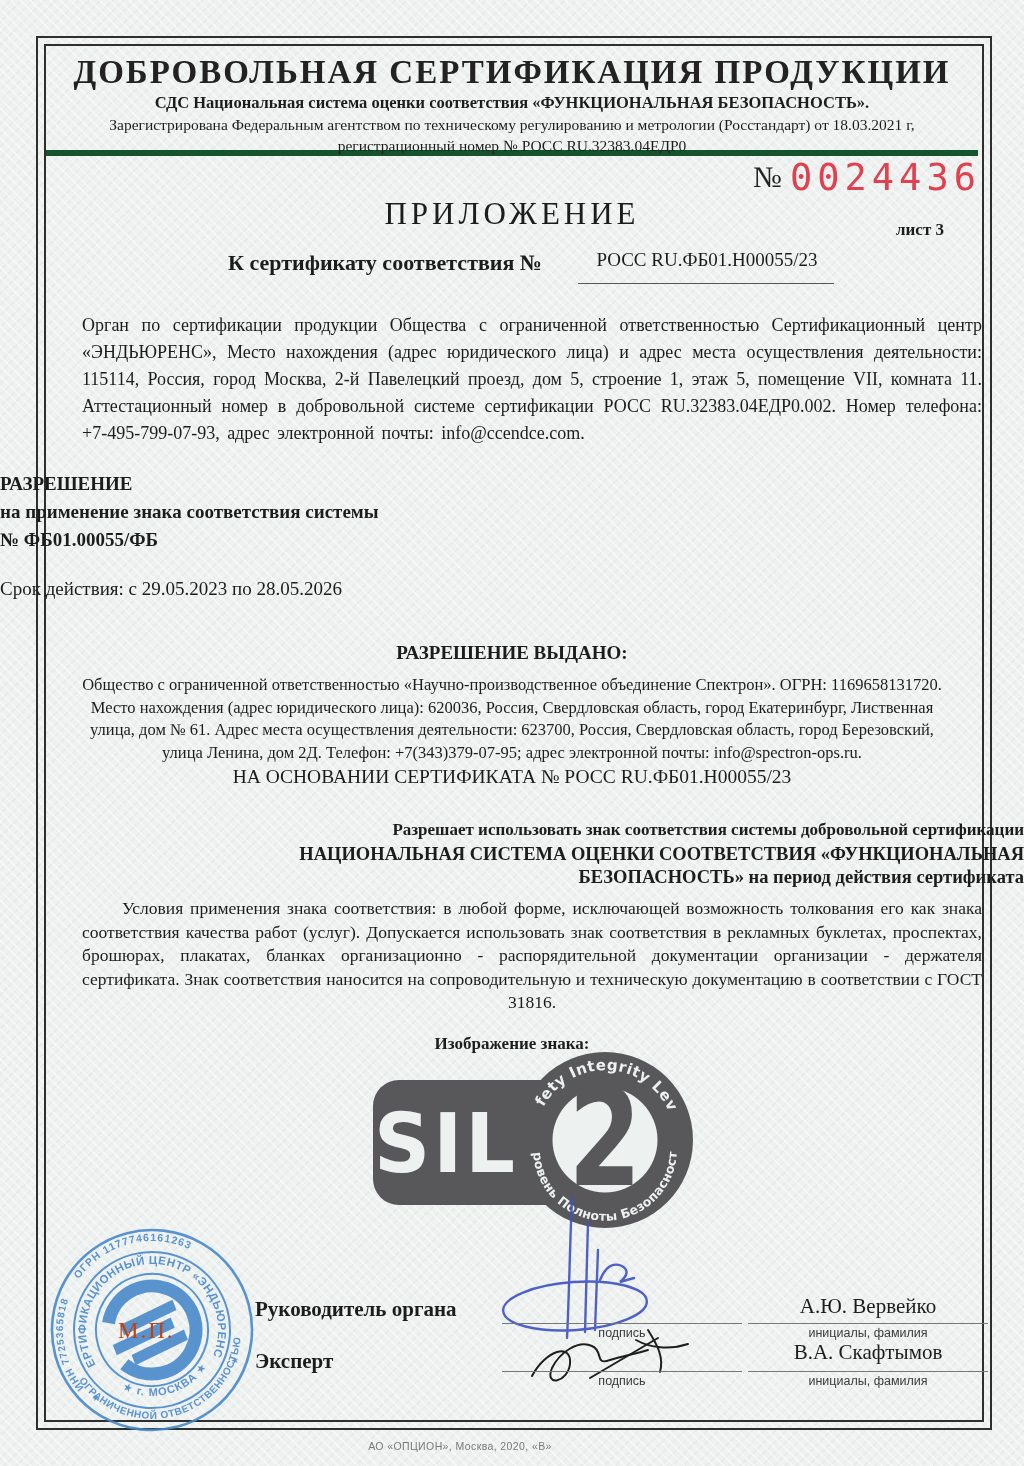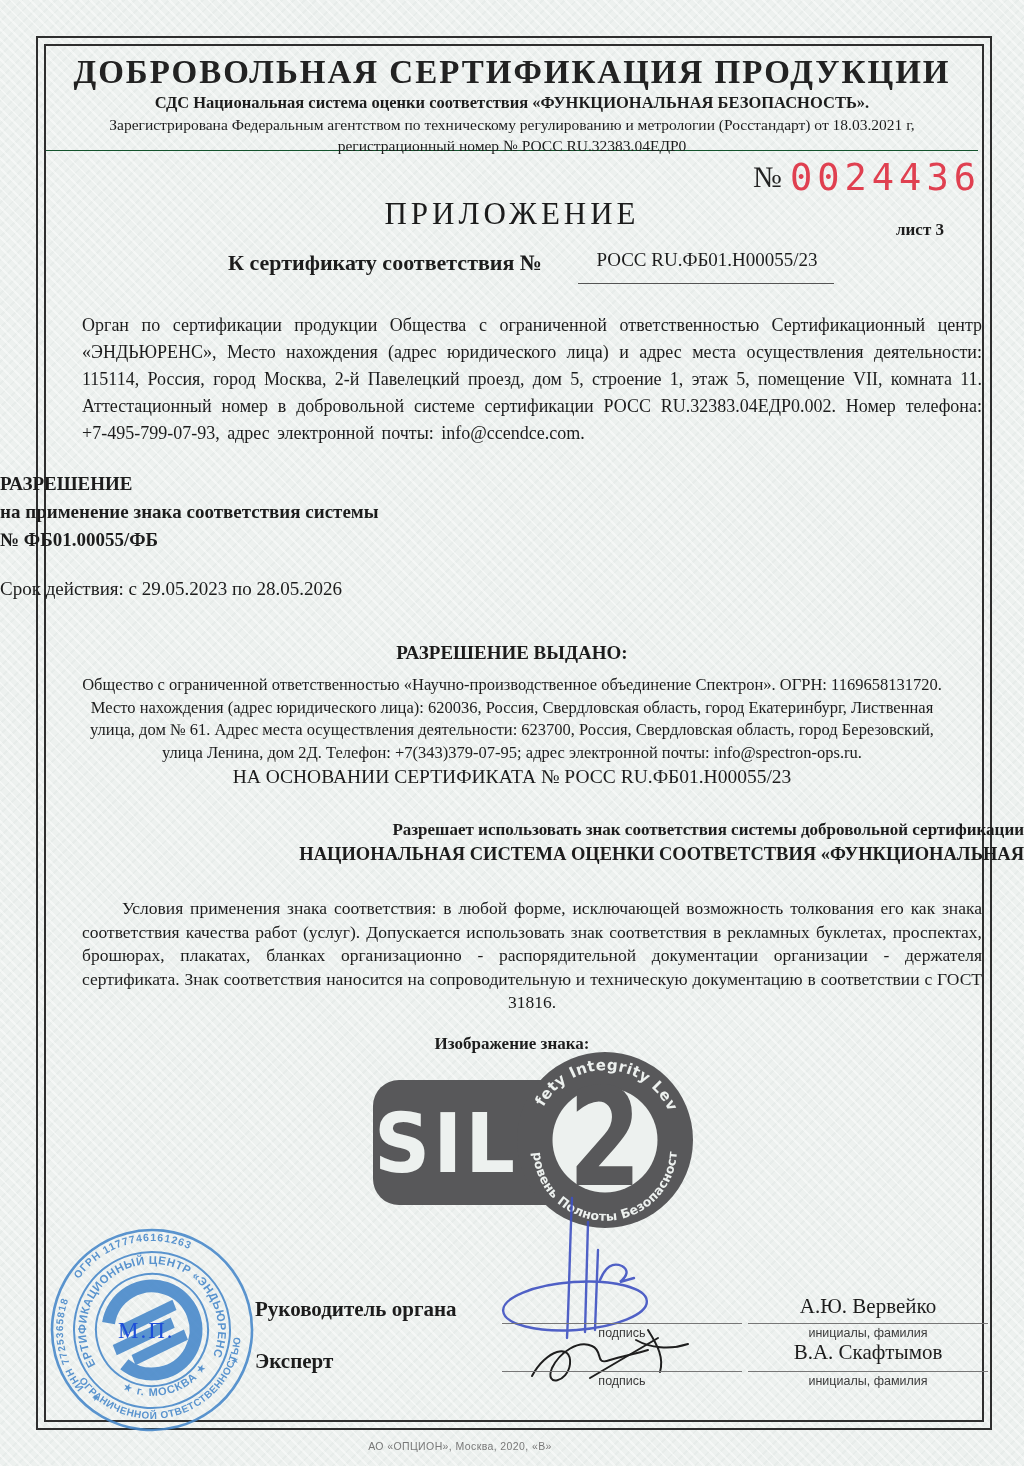--- a/index.html
+++ b/index.html
@@ -5,21 +5,21 @@
   html,body{margin:0;padding:0;}
   body{width:1024px;height:1466px;position:relative;overflow:hidden;
        font-family:"Liberation Serif","DejaVu Serif",serif;color:#1c1c1c;
        background-color:#edf1ef;
        background-image:
          repeating-linear-gradient(45deg, rgba(255,255,255,.45) 0 2px, transparent 2px 7px),
          repeating-linear-gradient(-45deg, rgba(205,214,212,.18) 0 2px, transparent 2px 8px);}
   .abs{position:absolute;}
   .border-outer{left:36px;top:36px;width:952px;height:1390px;border:2px solid #2e2e2e;}
   .border-inner{left:44px;top:44px;width:936px;height:1374px;border:2px solid #2e2e2e;}
-  .header{left:46px;top:46px;width:932px;height:104px;border-bottom:1px solid #14532d;text-align:center;}
+  .header{left:46px;top:46px;width:932px;height:104px;border-bottom:6px solid #14532d;text-align:center;}
   .header-title{margin-top:8px;font-size:33px;font-weight:bold;letter-spacing:2px;color:#222;}
   .header-sub{font-size:16.5px;font-weight:bold;margin-top:2px;}
   .header-reg{font-size:15.5px;margin-top:3px;}
   .num-label{left:753px;top:160px;font-size:30px;color:#222;}
   .num-value{left:790px;top:156px;font-family:"DejaVu Sans Mono",monospace;font-size:37px;
              letter-spacing:5px;color:#e04050;}
   .doc-title{left:0;top:196px;width:1024px;text-align:center;font-size:31px;font-weight:normal;letter-spacing:4px;}
   .sheet{left:896px;top:220px;font-size:17px;font-weight:bold;}
   .cert-label{left:228px;top:250px;font-size:22px;font-weight:bold;}
   .cert-value{left:582px;top:249px;width:250px;text-align:center;font-size:19px;}
@@ -32,21 +32,21 @@
   .basis{left:0;top:766px;width:1024px;text-align:center;font-size:19.5px;}
   .grant{left:0;top:820px;width:1024px;text-align:right;font-weight:bold;}
   .grant-l1{font-size:17px;}
   .grant-l2{font-size:18.5px;margin-top:4px;}
   .grant-l3{font-size:18.5px;margin-top:2px;}
   .conditions{left:82px;top:897px;width:900px;font-size:17.5px;line-height:23.5px;
               text-align:justify;text-align-last:center;text-indent:40px;}
   .mark-caption{left:0;top:1005px;width:1024px;text-align:center;font-size:17px;font-weight:bold;margin-top:29px;}
   .sil-svg{left:366px;top:1044px;}
   .stamp-svg{left:46px;top:1224px;transform:rotate(-15deg);opacity:.88;}
-  .mp{left:118px;top:1318px;font-size:23px;color:#1d4ed8;letter-spacing:2px;}
+  .mp{left:118px;top:1318px;font-size:23px;color:#c2410c;letter-spacing:2px;}
   .sig-svg{left:440px;top:1180px;}
   .role1{left:255px;top:1297px;font-size:21px;font-weight:bold;}
   .role2{left:255px;top:1349px;font-size:21px;font-weight:bold;}
   .sigline{border-top:1.2px solid #777;}
   .sigline1{left:502px;top:1323px;width:240px;}
   .sigline2{left:502px;top:1371px;width:240px;}
   .nameline1{left:748px;top:1323px;width:240px;}
   .nameline2{left:748px;top:1371px;width:240px;}
   .name1{left:748px;top:1294px;width:240px;text-align:center;font-size:21px;}
   .name2{left:748px;top:1340px;width:240px;text-align:center;font-size:21px;}
@@ -95,20 +95,21 @@
 <div class="abs validity">Срок действия: с 29.05.2023 по 28.05.2026</div>
 
 <div class="abs issued-title">РАЗРЕШЕНИЕ ВЫДАНО:</div>
 <div class="abs issued-para">Общество с ограниченной ответственностью «Научно-производственное объединение Спектрон». ОГРН: 1169658131720. Место нахождения (адрес юридического лица): 620036, Россия, Свердловская область, город Екатеринбург, Лиственная улица, дом № 61. Адрес места осуществления деятельности: 623700, Россия, Свердловская область, город Березовский, улица Ленина, дом 2Д. Телефон: +7(343)379-07-95; адрес электронной почты: info@spectron-ops.ru.</div>
 
 <div class="abs basis">НА ОСНОВАНИИ СЕРТИФИКАТА № РОСС RU.ФБ01.Н00055/23</div>
 
 <div class="abs grant">
   <div class="grant-l1">Разрешает использовать знак соответствия системы добровольной сертификации</div>
   <div class="grant-l2">НАЦИОНАЛЬНАЯ СИСТЕМА ОЦЕНКИ СООТВЕТСТВИЯ «ФУНКЦИОНАЛЬНАЯ</div>
+  <div class="grant-l3">БЕЗОПАСНОСТЬ» на период действия сертификата</div>
 </div>
 
 <div class="abs conditions">Условия применения знака соответствия: в любой форме, исключающей возможность толкования его как знака соответствия качества работ (услуг). Допускается использовать знак соответствия в рекламных буклетах, проспектах, брошюрах, плакатах, бланках организационно - распорядительной документации организации - держателя сертификата. Знак соответствия наносится на сопроводительную и техническую документацию в соответствии с ГОСТ 31816.</div>
 
 <div class="abs mark-caption">Изображение знака:</div>
 
 <svg class="abs sil-svg" width="340" height="190" viewBox="0 0 340 190">
   <rect class="sil-fill" x="7" y="36" width="230" height="125" rx="26"></rect>
   <text class="sil-text" x="80" y="96" font-size="78" letter-spacing="3" text-anchor="middle" dominant-baseline="central" transform="scale(1,1.04)">SIL</text>
   <circle class="sil-fill" cx="239" cy="96" r="88"></circle>

